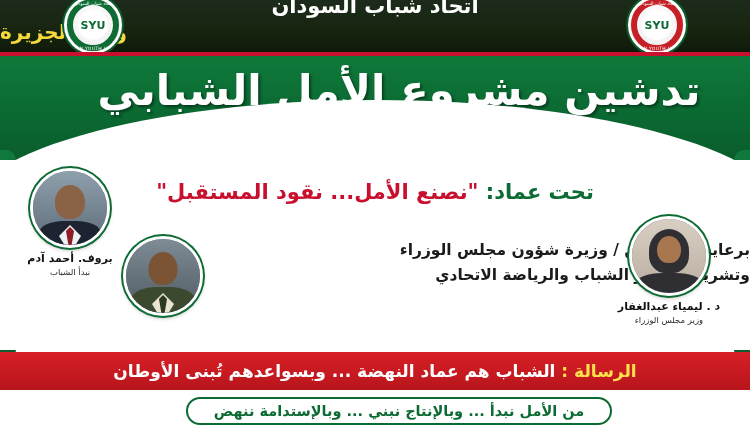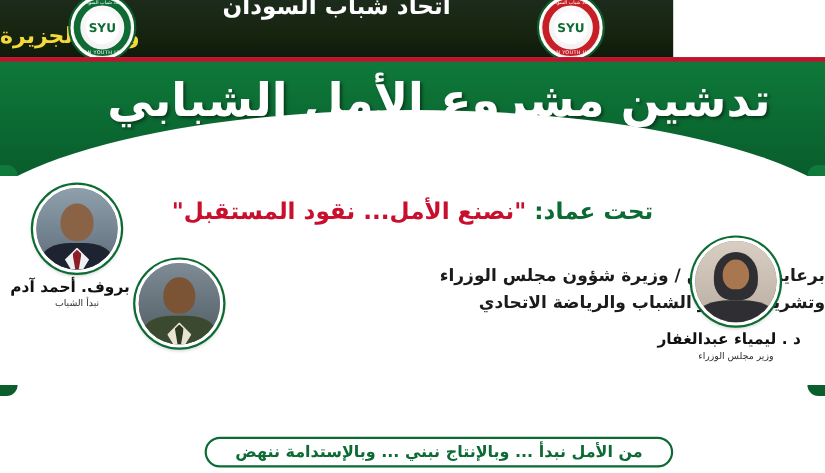--- a/index.html
+++ b/index.html
@@ -15,21 +15,21 @@
     width: 750px;
     height: 430px;
     overflow: hidden;
     background: #ffffff;
   }
 
   
   .top-band {
     position: absolute;
     left: 0; top: 0;
-    width: 612px; height: 52px;
+    width: 750px; height: 52px;
     background: linear-gradient(180deg, #1d2b1c 0%, #16240f 60%, #101a0b 100%);
     overflow: hidden;
   }
   .top-title-1 {
     position: absolute;
     top: -6px;
     left: 0; right: 0;
     text-align: center;
     color: #ffffff;
     font-size: 21px;
@@ -228,21 +228,21 @@
     position: absolute;
     left: 50%;
     transform: translateX(-50%);
     bottom: 0;
     width: 8px; height: 18px;
     background: #8f1d26;
     clip-path: polygon(50% 0, 100% 22%, 70% 100%, 30% 100%, 0 22%);
   }
   .pname {
     margin-top: 4px;
-    font-size: 14px;
+    font-size: 11px;
     font-weight: bold;
     color: #111111;
     line-height: 1.35;
     white-space: nowrap;
   }
   .ptitle {
     font-size: 8.5px;
     color: #2b2b2b;
     line-height: 1.35;
     white-space: nowrap;
@@ -369,18 +369,24 @@
         <div class="bg" style="background:linear-gradient(180deg,#d8cfc2 0%,#b9ada0 100%)"></div>
         <div class="head" style="width:40px;height:44px;top:10px;background:#2f2f33;border-radius:50% 50% 40% 40%"></div>
         <div class="head" style="width:24px;height:27px;top:17px;background:#a8764f;z-index:2"></div>
         <div class="body" style="width:66px;height:26px;background:#2f2f33"></div>
       </div>
     </div>
     <div class="pname">د . ليمياء عبدالغفار</div>
     <div class="ptitle">وزير مجلس الوزراء</div>
   </div>
 
+  <div class="msg-bar">
+    <div class="msg-text">
+      <span class="label">الرسالة :</span>
+      <span>الشباب هم عماد النهضة ... وبسواعدهم تُبنى الأوطان</span>
+    </div>
+  </div>
 
   <div class="pill-wrap">
     <div class="pill">من الأمل نبدأ ... وبالإنتاج نبني ... وبالإستدامة ننهض</div>
   </div>
 
 </div>
 
 </body></html>

